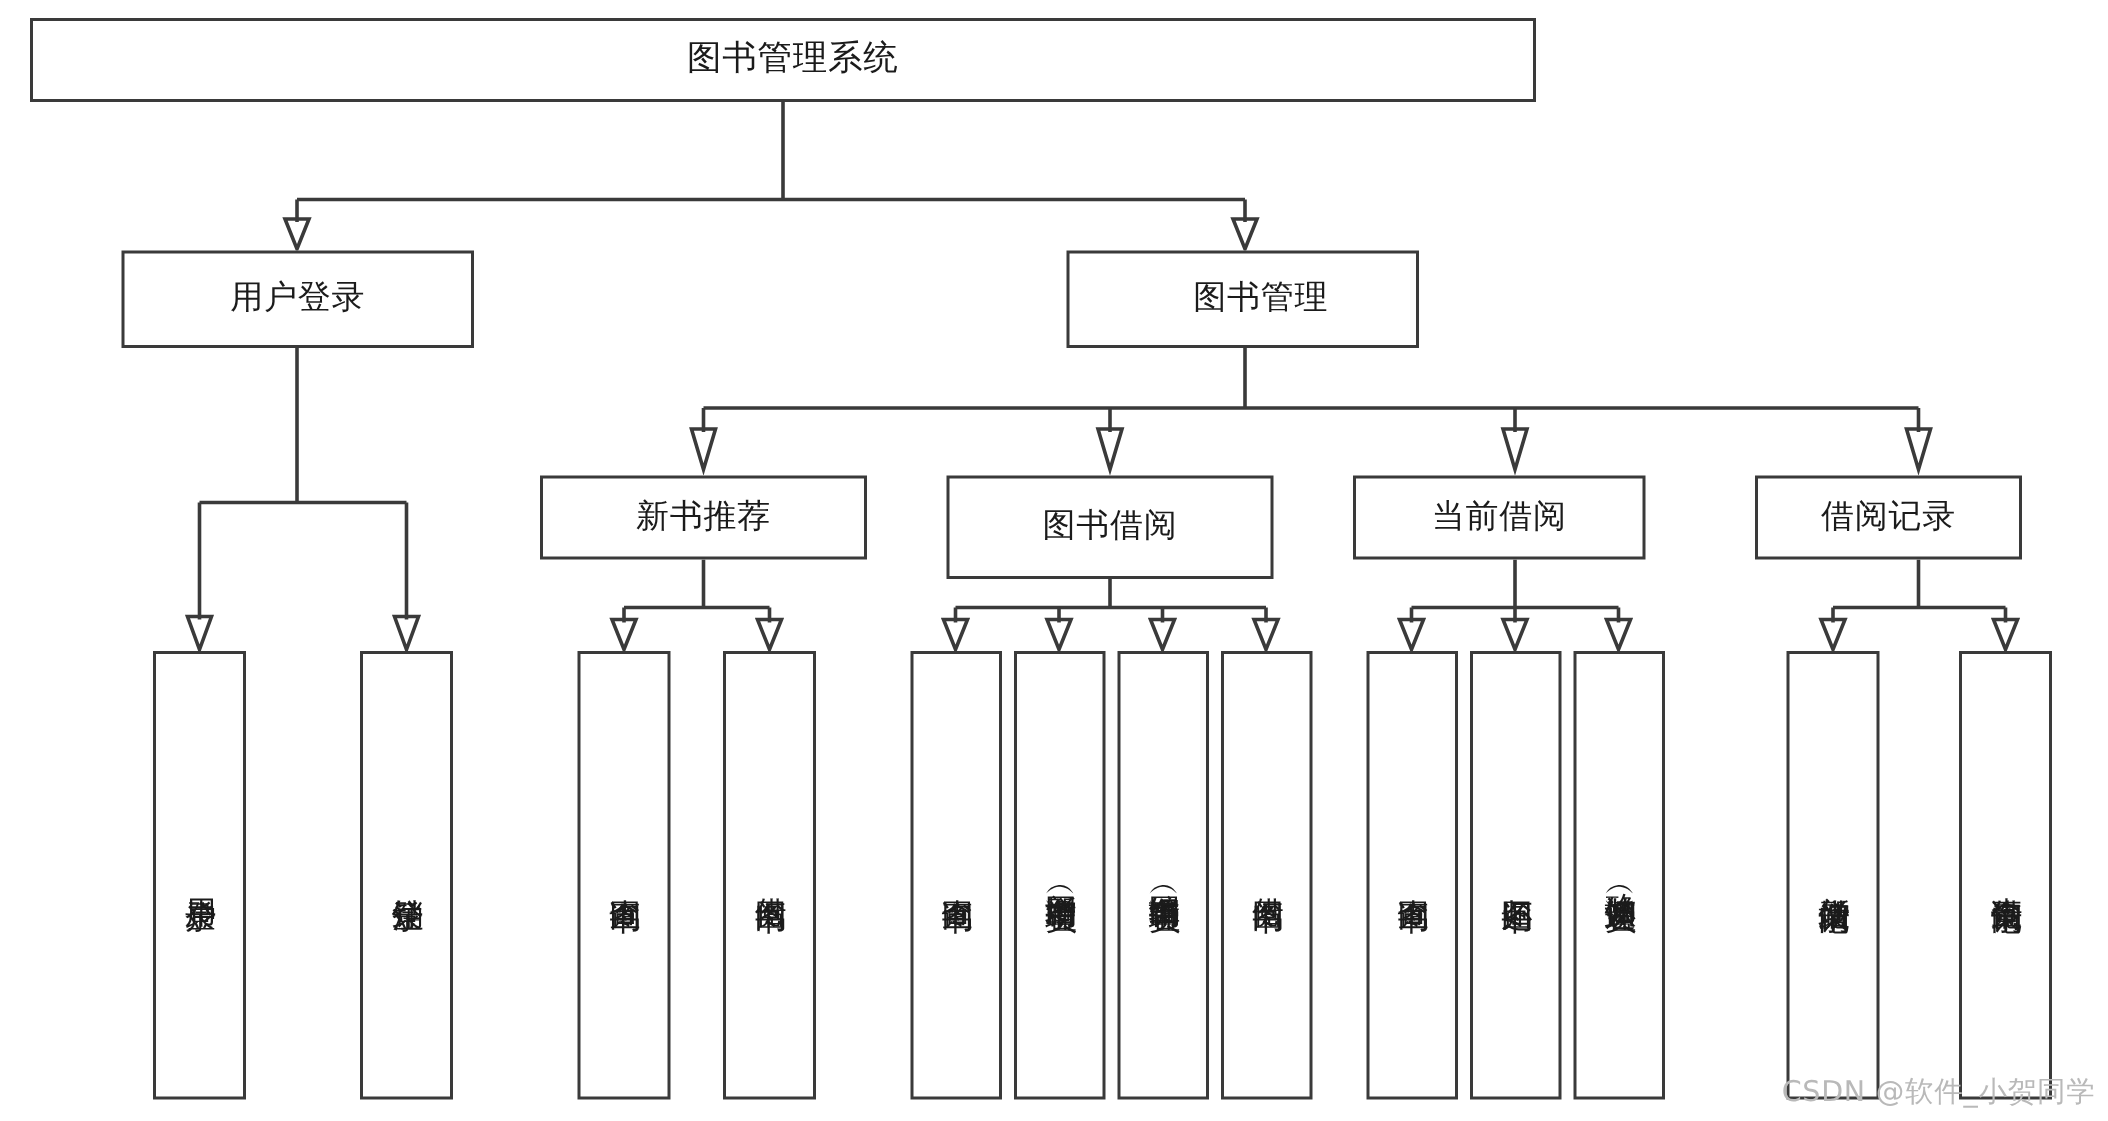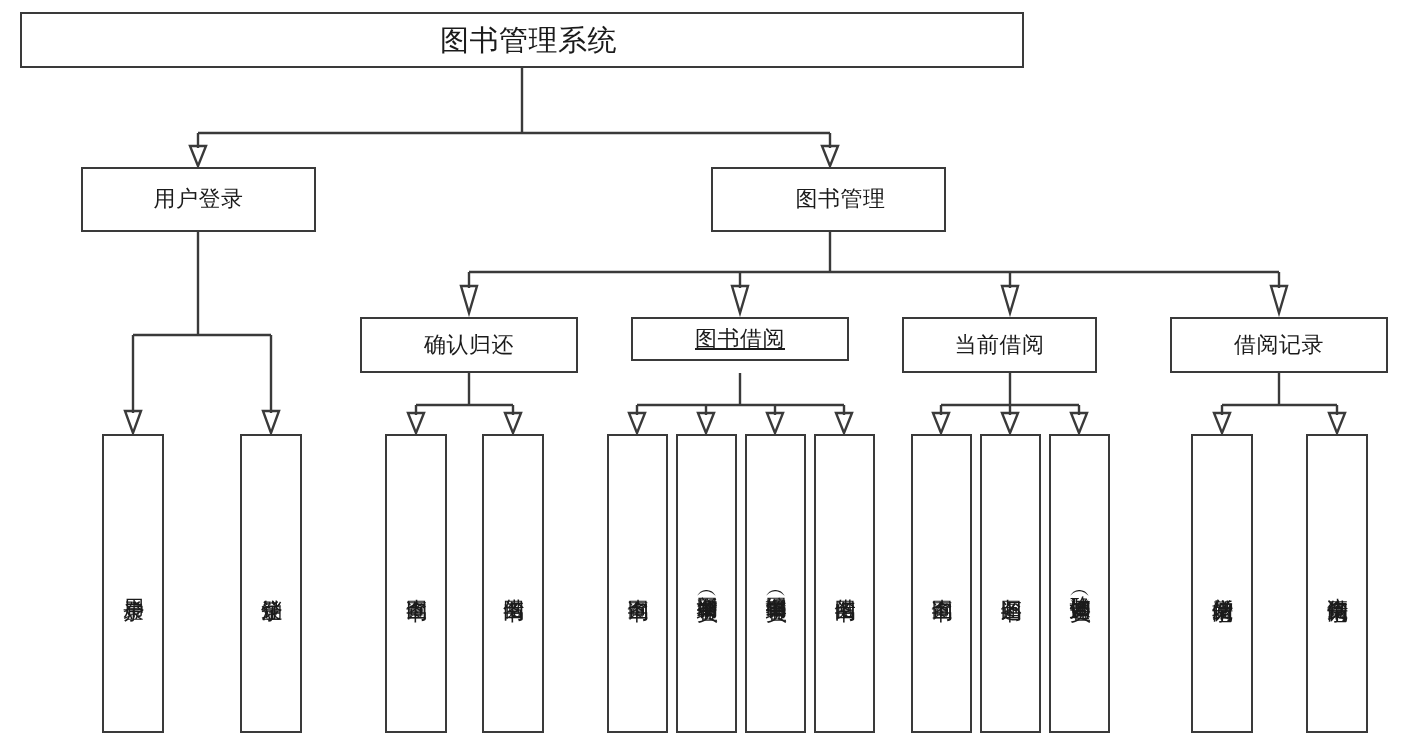--- a/index.html
+++ b/index.html
@@ -34,21 +34,21 @@
   }
   .node.vert {
     writing-mode: vertical-rl;
     text-orientation: upright;
     font-size: 21px;
     letter-spacing: 1px;
     padding: 6px 0;
     white-space: nowrap;
   }
   .node.root {
-    font-size: 29px;
+    font-size: 23px;
     padding-left: 13px;
   }
   svg.wires {
     position: absolute;
     left: 0;
     top: 0;
     width: 1405px;
     height: 747px;
     pointer-events: none;
   }
@@ -142,29 +142,29 @@
   </div>
 
   <div class="node horiz" style="left:81px; top:167px; width:235px; height:65px;">
     <span>用户登录</span>
   </div>
   <div class="node horiz" style="left:711px; top:167px; width:235px; height:65px;padding-left:24px;">
     <span>图书管理</span>
   </div>
 
   <div class="node horiz" style="left:360px; top:317px; width:218px; height:56px;">
-    <span>确认归还</span>
-  </div>
-  <div class="node horiz" style="left:631px; top:317px; width:218px; height:44px;text-decoration:underline;">
+    <span>新书推荐</span>
+  </div>
+  <div class="node horiz" style="left:631px; top:317px; width:218px; height:69px;">
     <span>图书借阅</span>
   </div>
   <div class="node horiz" style="left:902px; top:317px; width:195px; height:56px;">
     <span>当前借阅</span>
   </div>
-  <div class="node horiz" style="left:1170px; top:317px; width:218px; height:56px;">
+  <div class="node horiz" style="left:1170px; top:317px; width:178px; height:56px;">
     <span>借阅记录</span>
   </div>
 
   <div class="node vert" style="left:102px; top:434px; width:62px; height:299px;">
     <span>用户登录</span>
   </div>
   <div class="node vert" style="left:240px; top:434px; width:62px; height:299px;">
     <span>注销登录</span>
   </div>
 
@@ -198,14 +198,15 @@
     <span>确认归还（管理员）</span>
   </div>
 
   <div class="node vert" style="left:1191px; top:434px; width:62px; height:299px;">
     <span>新增借阅记录</span>
   </div>
   <div class="node vert" style="left:1306px; top:434px; width:62px; height:299px;">
     <span>查询借阅记录</span>
   </div>
 
+  <div class="watermark">CSDN @软件_小贺同学</div>
 
 </div>
 
 </body></html>

